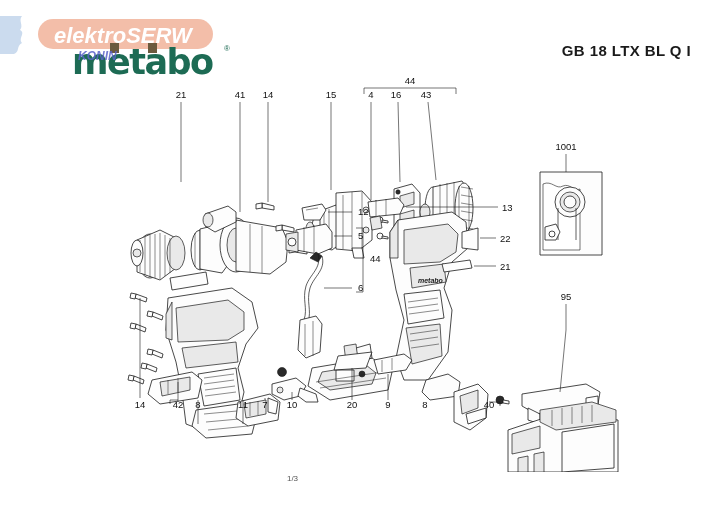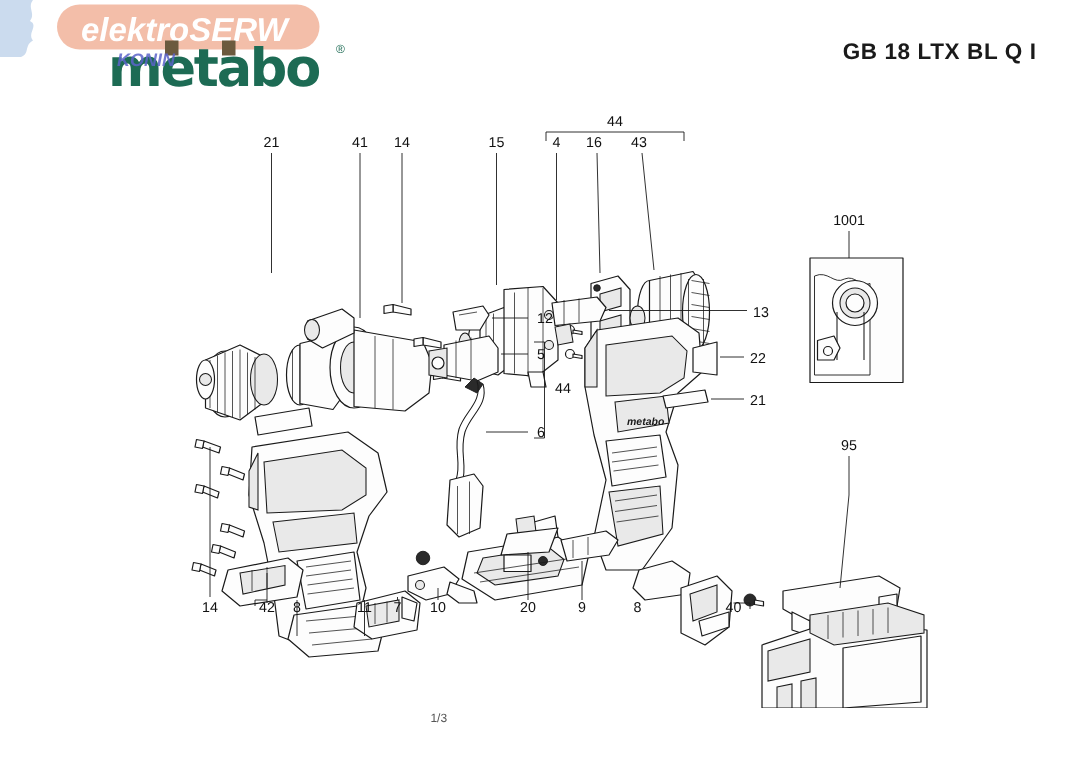--- a/index.html
+++ b/index.html
@@ -11,21 +11,21 @@
     position: relative;
     width: 719px;
     height: 508px;
     background: #ffffff;
     font-family: "Liberation Sans", sans-serif;
     overflow: hidden;
   }
   
   #header {
     position: absolute;
-    left: 0; top: 0;
+    left: 0; top: 16px;
     width: 719px; height: 68px;
   }
   #brand-logo {
     position: absolute;
     left: 72px; top: 26px;
     font-size: 35px;
     font-weight: bold;
     letter-spacing: -1.5px;
     color: #1d6b54;
     font-family: "DejaVu Sans", sans-serif;

